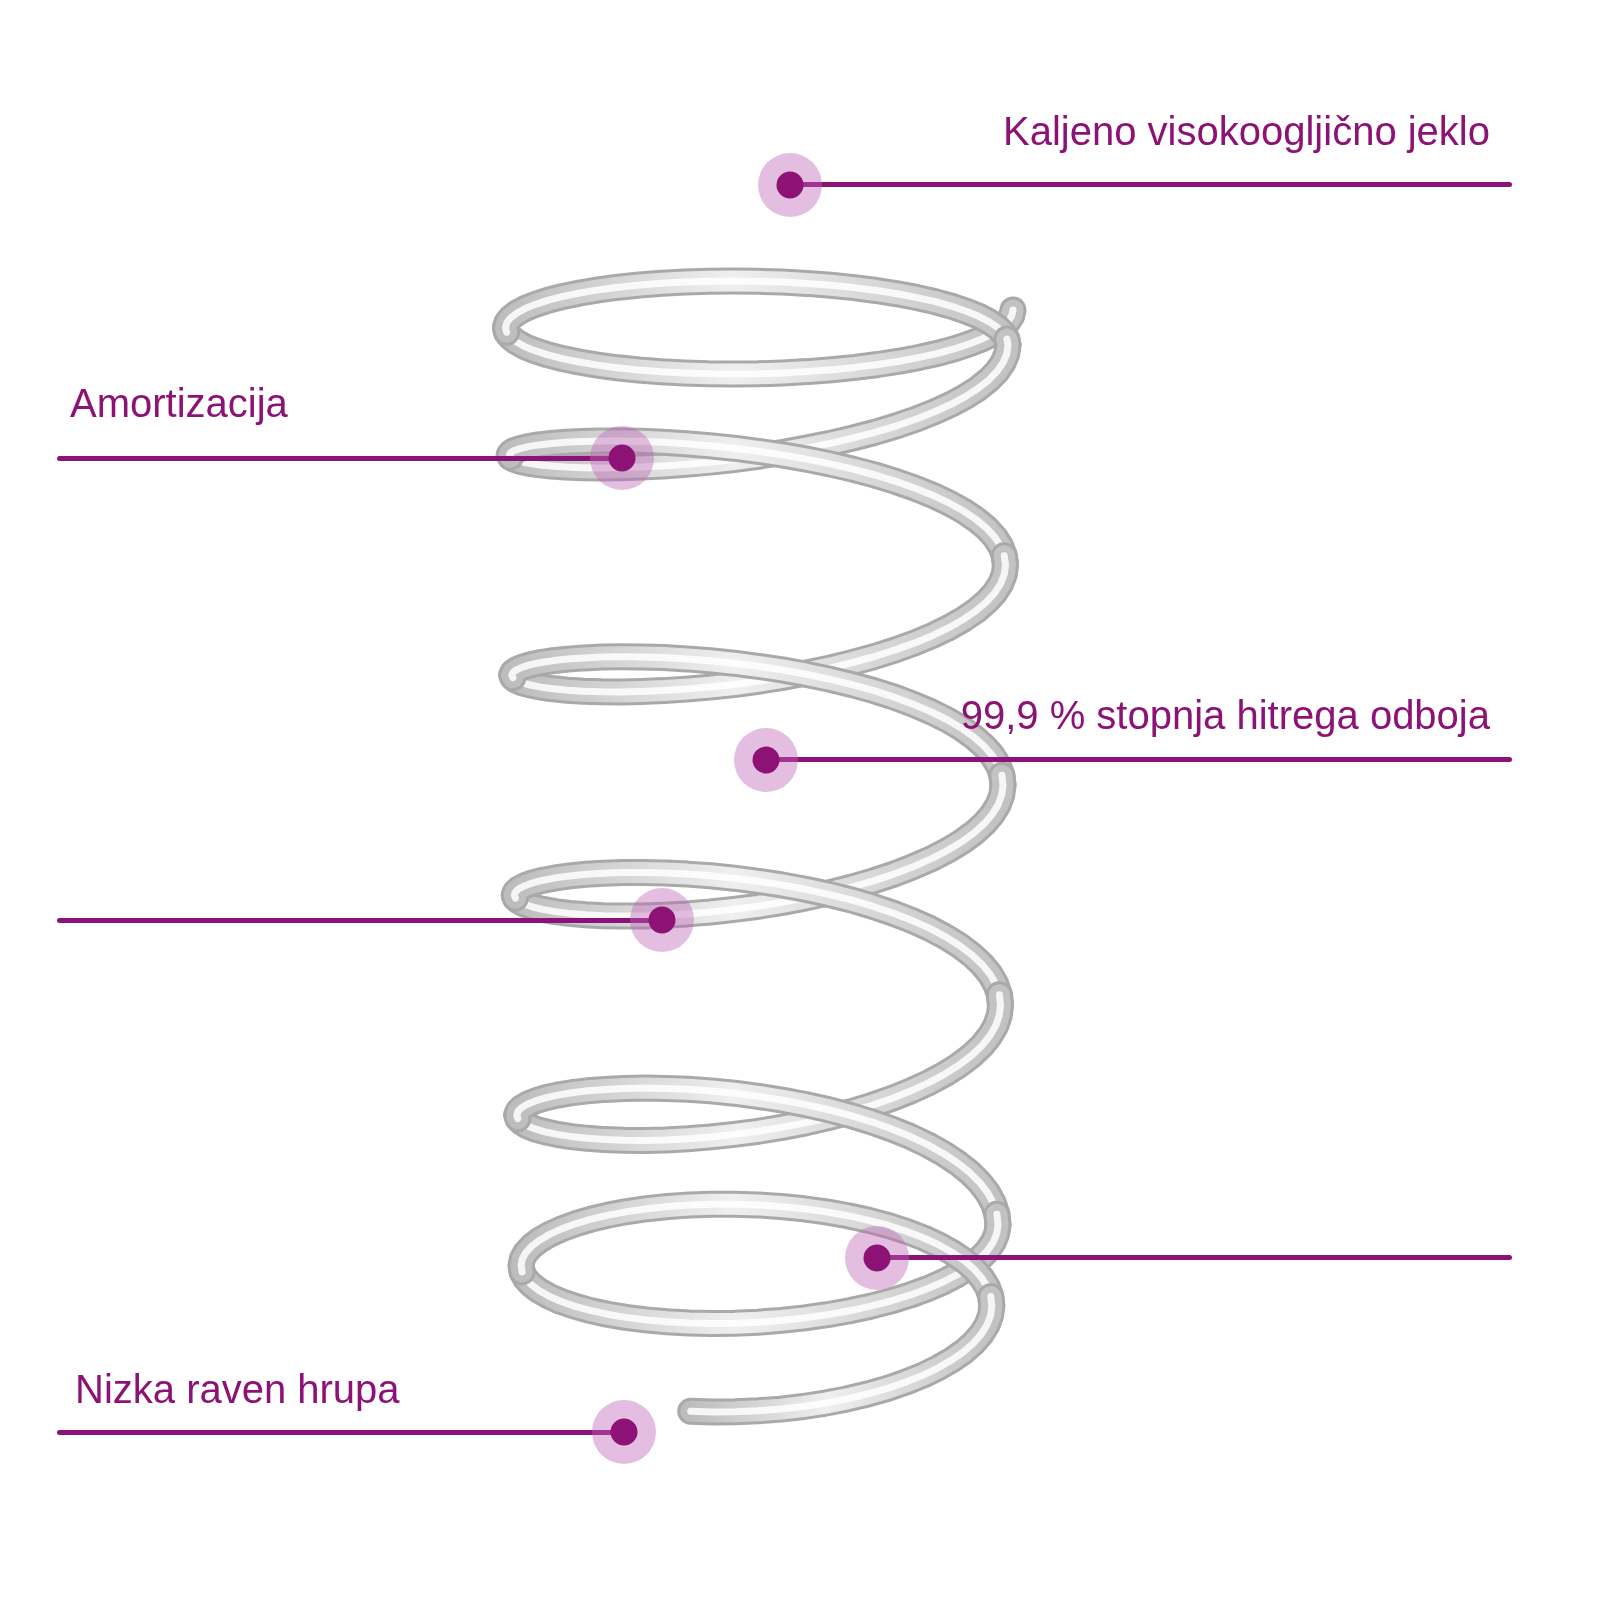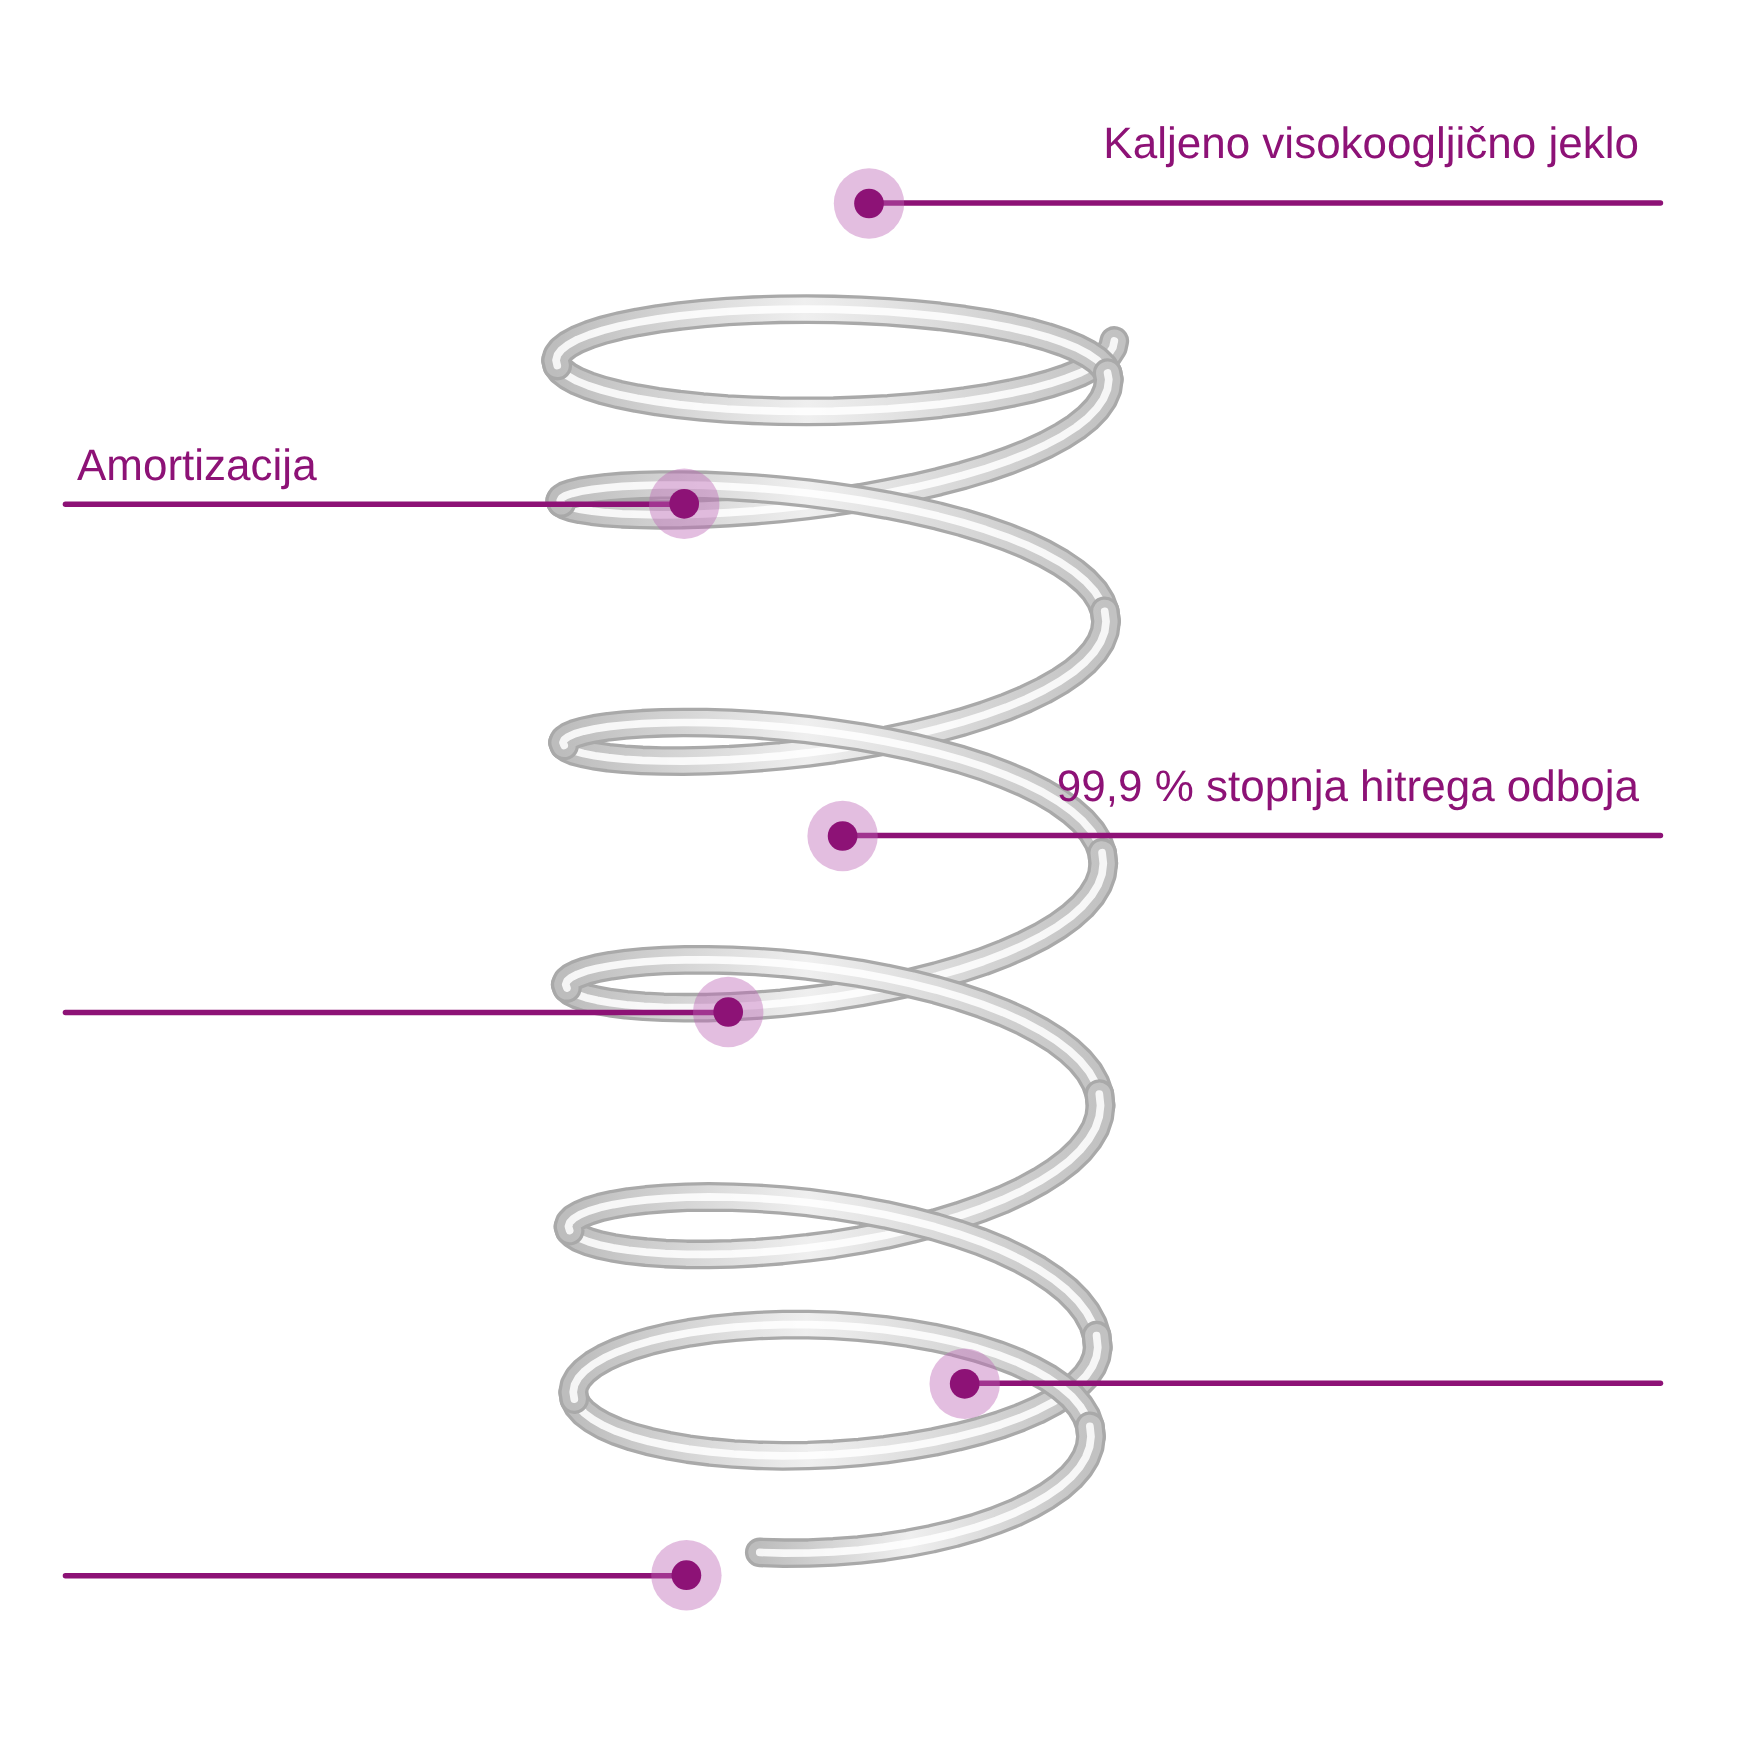--- a/index.html
+++ b/index.html
@@ -92,21 +92,21 @@
       <path d="M990.8 1296.6L991.8 1306.0L990.6 1315.3L987.1 1324.7L981.5 1333.9L973.7 1342.9L963.8 1351.6L951.9 1359.9L938.2 1367.8L922.8 1375.3L905.8 1382.1L887.4 1388.4L867.7 1394.0L847.0 1398.9L825.5 1403.1L803.4 1406.5L780.8 1409.1L758.0 1410.8L735.2 1411.8L712.7 1412.0L690.7 1411.3" fill="none" stroke="#ffffff" stroke-width="7" stroke-opacity="0.85" stroke-linecap="round" stroke-linejoin="round"></path>
     </svg>
 
   <div class="callout-label" style="top:108px;right:110px;">Kaljeno visokoogljično jeklo</div>
   <div class="callout-line" style="left:790px;top:182px;width:722px;"></div>
   <div class="callout-marker" style="left:790px;top:185px;">
     <span class="halo"></span>
     <span class="dot"></span>
   </div>
 
-  <div class="callout-label" style="top:400px;left:70px;">Amortizacija</div>
+  <div class="callout-label" style="top:380px;left:70px;">Amortizacija</div>
   <div class="callout-line" style="left:57px;top:456px;width:565px;"></div>
   <div class="callout-marker" style="left:622px;top:458px;">
     <span class="halo"></span>
     <span class="dot"></span>
   </div>
 
   <div class="callout-label" style="top:692px;right:110px;text-align:right;">99,9 % stopnja hitrega odboja</div>
   <div class="callout-line" style="left:766px;top:757px;width:746px;"></div>
   <div class="callout-marker" style="left:766px;top:760px;">
     <span class="halo"></span>
@@ -118,19 +118,20 @@
     <span class="halo"></span>
     <span class="dot"></span>
   </div>
 
   <div class="callout-line" style="left:877px;top:1255px;width:635px;"></div>
   <div class="callout-marker" style="left:877px;top:1258px;">
     <span class="halo"></span>
     <span class="dot"></span>
   </div>
 
+  <div class="callout-label" style="top:1366px;left:75px;">Nizka raven hrupa</div>
   <div class="callout-line" style="left:57px;top:1430px;width:567px;"></div>
   <div class="callout-marker" style="left:624px;top:1432px;">
     <span class="halo"></span>
     <span class="dot"></span>
   </div>
 
 </div>
 
 </body></html>

